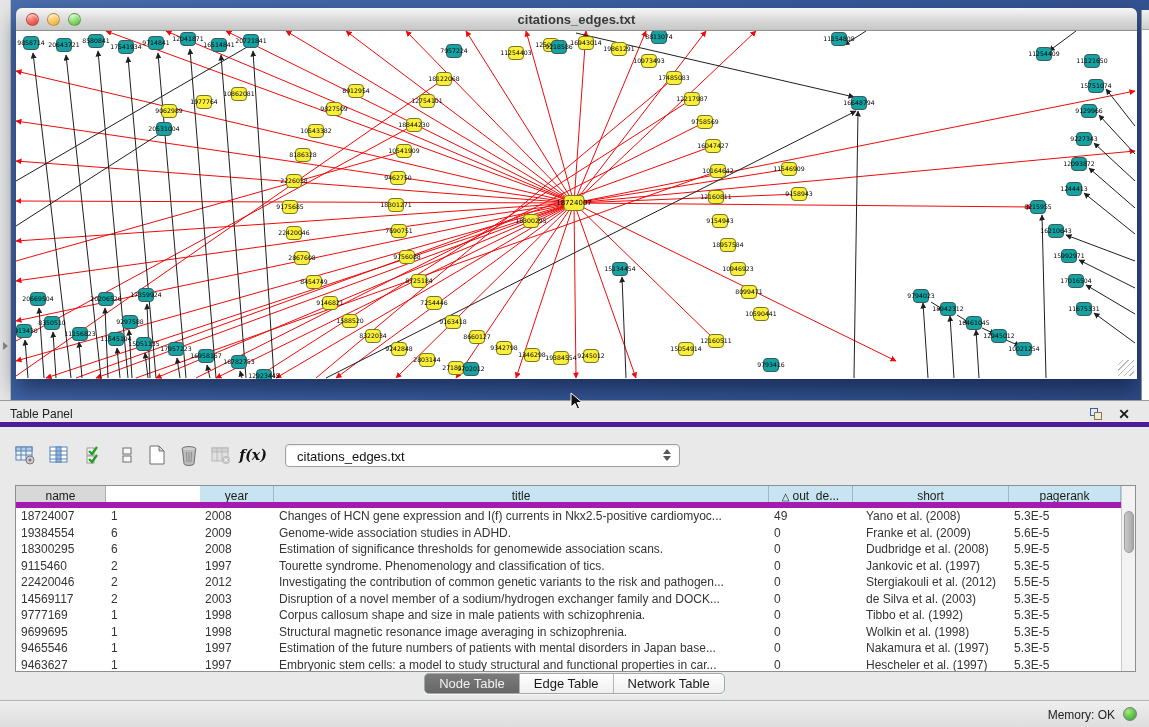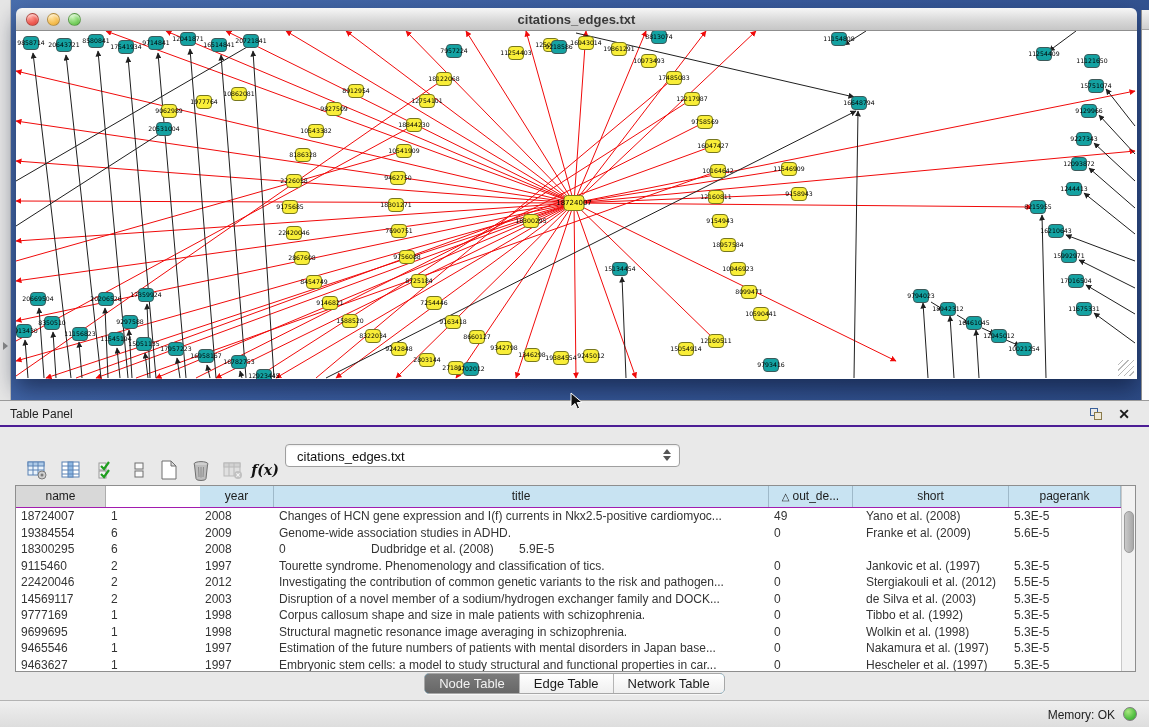--- a/index.html
+++ b/index.html
@@ -32,49 +32,49 @@
   .grip { position:absolute; right:3px; bottom:3px; width:16px; height:16px;
     background:repeating-linear-gradient(135deg,transparent 0 3px,#b9b9b9 3px 4px); }
   .bg-sliver { position:absolute; left:1141px; top:10px; width:8px; height:390px;
     background:#fdfdfd; border-left:1px solid #8f8f8f; }
   .bg-sliver .cap { height:20px; background:linear-gradient(#f2f2f2,#cfcfcf);
     border-bottom:1px solid #a5a5a5; }
 
   
   .table-panel { position:absolute; left:0; top:400px; width:1149px; height:327px;
     background:#e9e9e9; border-top:1px solid #9a9a9a; }
-  .panel-header { position:relative; height:26px; border-bottom:2px solid #4c1d95; }
+  .panel-header { position:relative; height:26px; border-bottom:5px solid #4c1d95; }
   .panel-header .ptitle { position:absolute; left:10px; top:6px; font-size:12px; color:#222; }
   .panel-btn { position:absolute; top:4px; width:18px; height:18px; display:flex;
     align-items:center; justify-content:center; cursor:default; }
   .float-sq { position:relative; width:12px; height:12px; }
   .float-sq .b { position:absolute; border:1px solid #2f4f78; background:transparent; }
   .float-sq .b1 { left:0; top:0; width:8px; height:8px; border-color:#39609a; }
   .float-sq .b2 { left:4px; top:4px; width:8px; height:8px; border-color:#8a7a4a; background:#efe9d8; }
   .close-x { font-size:14px; font-weight:bold; color:#1a1a1a; }
 
   .toolbar { position:absolute; left:0; top:34px; width:1149px; height:40px; }
-  .tool { position:absolute; top:22px; width:26px; height:26px; display:flex;
-    align-items:center; justify-content:center;margin-left:12px; }
+  .tool { position:absolute; top:7px; width:26px; height:26px; display:flex;
+    align-items:center; justify-content:center; }
   .fx { font-family:"DejaVu Serif", serif; font-style:italic; font-weight:bold;
     font-size:14px; color:#111; }
   .combo { position:absolute; left:285px; top:9px; width:395px; height:23px;
     background:#ffffff; border:1px solid #9f9f9f; border-radius:4px;
     box-shadow:inset 0 1px 2px rgba(0,0,0,.08); }
   .combo .val { position:absolute; left:11px; top:4px; font-size:13px; color:#111; }
   .combo .arrows { position:absolute; right:8px; top:4px; display:flex;
     flex-direction:column; gap:2px; }
   .combo .arrows i { display:block; width:0; height:0;
     border-left:4px solid transparent; border-right:4px solid transparent; }
   .combo .arrows .up { border-bottom:5px solid #555; }
   .combo .arrows .dn { border-top:5px solid #555; }
 
   .tablewrap { position:absolute; left:15px; top:84px; width:1121px; height:187px;
     background:#ffffff; border:1px solid #8e8e8e; }
-  .thead { display:flex; height:22px; border-bottom:1px solid #a21caf; }
+  .thead { display:flex; height:22px; border-bottom:6px solid #a21caf; }
   .th { font-size:12px; color:#1c1c1c; text-align:center; line-height:21px;
     background:#c8e3f2; border-right:1px solid #9fb9c9; overflow:hidden; white-space:nowrap; }
   .th.graycol { background:#d8d8d8; border-right:1px solid #adadad; }
   .th .sortind { font-size:10px; margin-right:3px; }
   .tbody { position:absolute; left:0; top:22px; right:14px; bottom:0; overflow:hidden; }
   .tr { display:flex; height:16.5px; }
   .td { font-size:12px; color:#343434; line-height:16px; padding-left:5px;
     overflow:hidden; white-space:nowrap; }
   .td.short { padding-left:13px; }
   .vscroll { position:absolute; right:0; top:0; bottom:0; width:14px;
@@ -553,20 +553,21 @@
             <div class="td" style="width: 74px;">2009</div>
             <div class="td" style="width: 495px;">Genome-wide association studies in ADHD.</div>
             <div class="td" style="width: 84px;">0</div>
             <div class="td short" style="width: 156px;">Franke et al. (2009)</div>
             <div class="td" style="width: 112px;">5.6E-5</div>
           </div>
           <div class="tr">
             <div class="td" style="width: 90px;">18300295</div>
             <div class="td" style="width: 94px;">6</div>
             <div class="td" style="width: 74px;">2008</div>
+            <div class="td" style="width: 495px;">Estimation of significance thresholds for genomewide association scans.</div>
             <div class="td" style="width: 84px;">0</div>
             <div class="td short" style="width: 156px;">Dudbridge et al. (2008)</div>
             <div class="td" style="width: 112px;">5.9E-5</div>
           </div>
           <div class="tr">
             <div class="td" style="width: 90px;">9115460</div>
             <div class="td" style="width: 94px;">2</div>
             <div class="td" style="width: 74px;">1997</div>
             <div class="td" style="width: 495px;">Tourette syndrome. Phenomenology and classification of tics.</div>
             <div class="td" style="width: 84px;">0</div>

